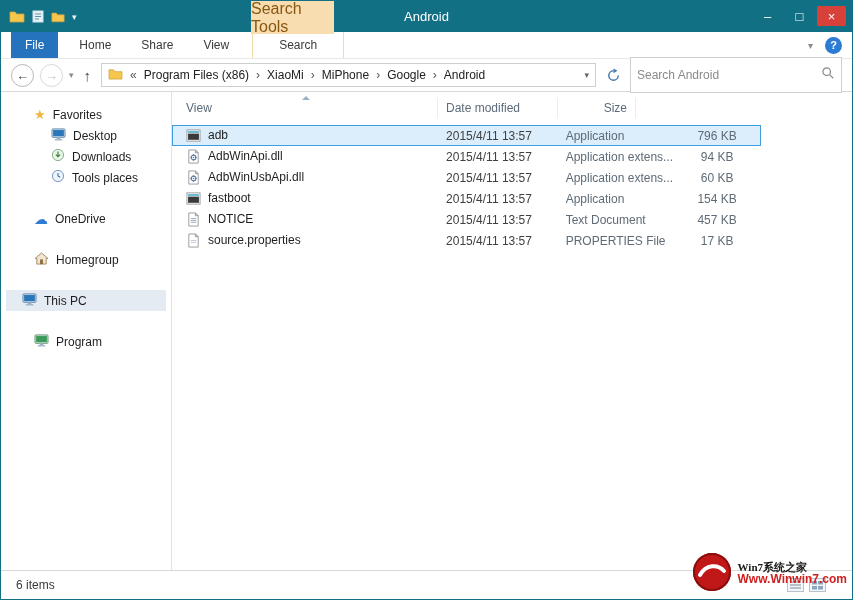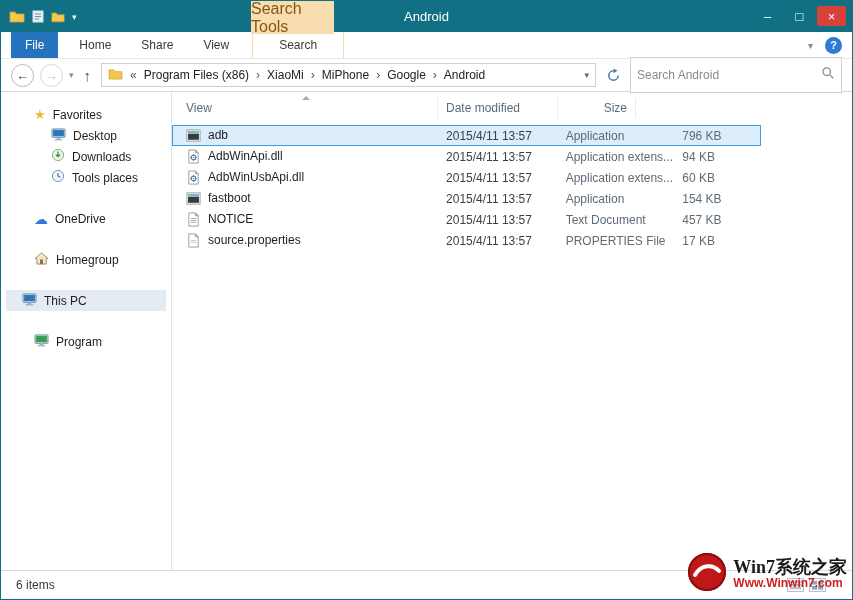--- a/index.html
+++ b/index.html
@@ -65,32 +65,32 @@
   .hc-size { width: 78px; text-align: right; padding-right: 8px; }
   .sort-caret { position: absolute; left: 130px; top: 1px; width: 0; height: 0;
                 border-left: 4px solid transparent; border-right: 4px solid transparent; border-bottom: 4px solid #9ab0c4; }
 
   .rows { margin-top: 4px; }
   .row { display: flex; width: 589px; height: 21px; align-items: center; font-size: 12px; border: 1px solid transparent; }
   .row.selected { background: #dceefb; border-color: #3d9fe0; }
   .c-name { width: 266px; padding-left: 12px; display: flex; align-items: flex-start; gap: 7px; color: #1e1e1e; }
   .c-date { width: 120px; padding-left: 8px; color: #404040; }
   .c-type { width: 125px; padding-left: 8px; color: #5f6b76; white-space: nowrap; overflow: hidden; }
-  .c-size { width: 78px; text-align: left; padding-right: 8px; color: #5f6b76; }
+  .c-size { width: 78px; text-align: center; padding-right: 8px; color: #5f6b76; }
   .fi { width: 16px; height: 16px; display: inline-flex; align-items: center; justify-content: center; flex-shrink: 0; }
 
   
   .statusbar { height: 29px; border-top: 1px solid #d9d9d9; background: #fff; display: flex; align-items: center; padding-left: 15px;
                font-size: 12px; color: #3a3a3a; position: relative; }
   .view-toggles { position: absolute; right: 26px; top: 7px; display: flex; gap: 5px; }
 
   
   .watermark { position: absolute; right: 5px; bottom: 3px; display: flex; align-items: center; gap: 6px; z-index: 10; }
   .wm-text { line-height: 1.15; white-space: nowrap; }
-  .wm-title { font-size: 18px; font-weight: bold; color: #1a1a1a; font-family: "Liberation Serif", serif; }
+  .wm-title { font-size: 11px; font-weight: bold; color: #1a1a1a; font-family: "Liberation Serif", serif; }
   .wm-url { font-size: 12px; font-weight: bold; color: #d01f1f; }
 </style>
 </head>
 <body>
 
 <div class="window">
 
   <div class="titlebar">
     <div class="tb-left">
       <span>

